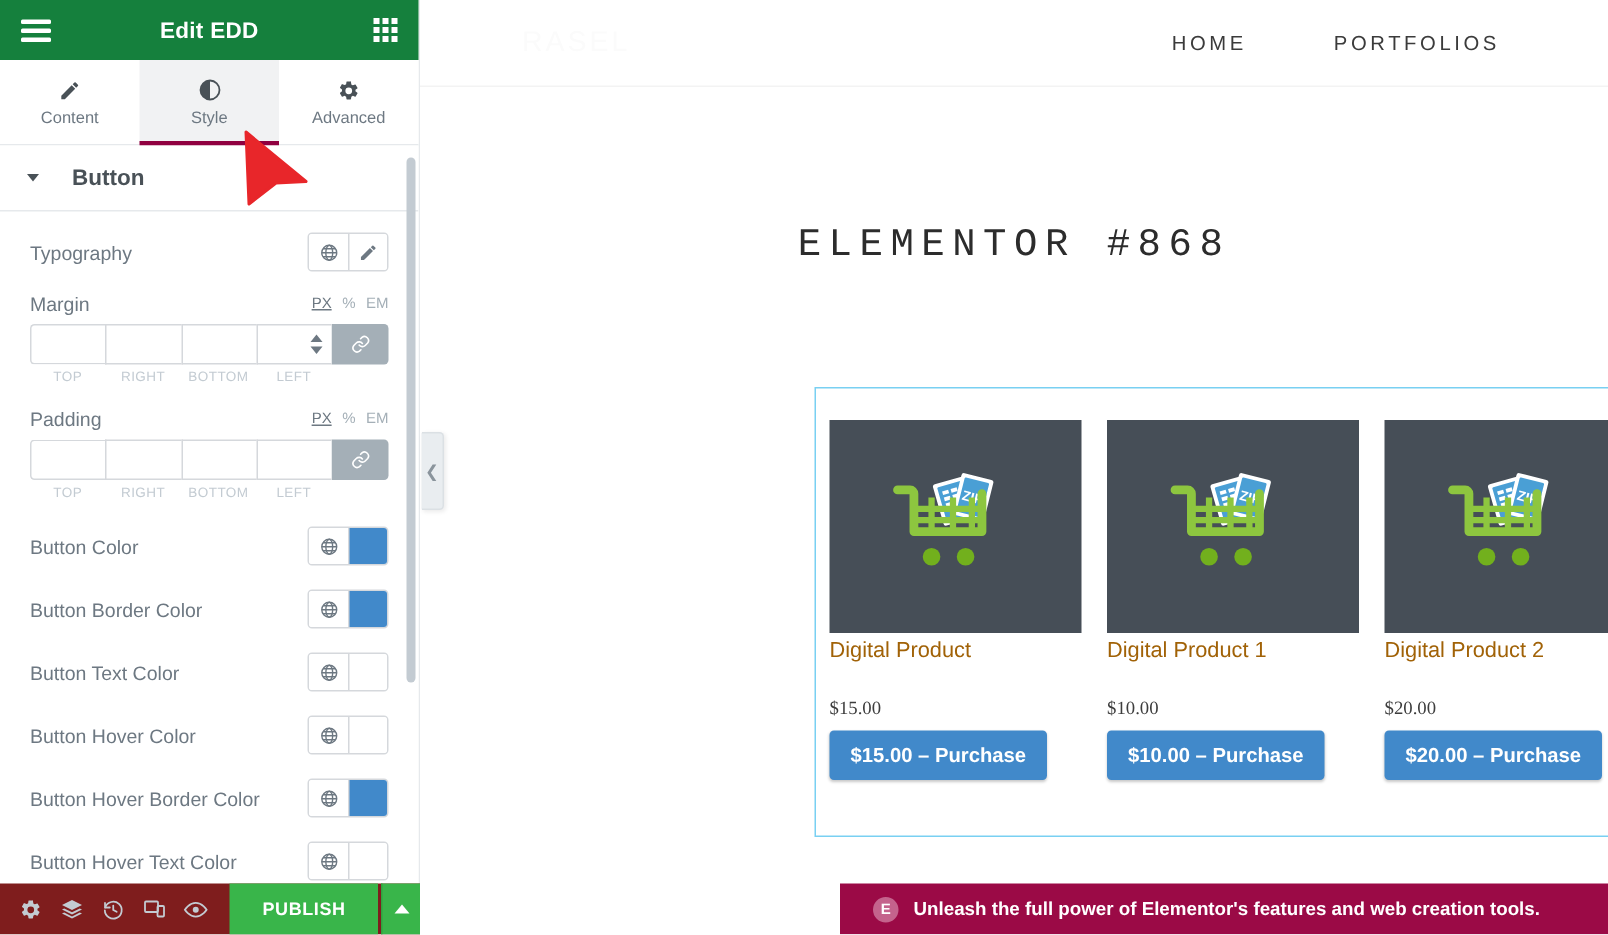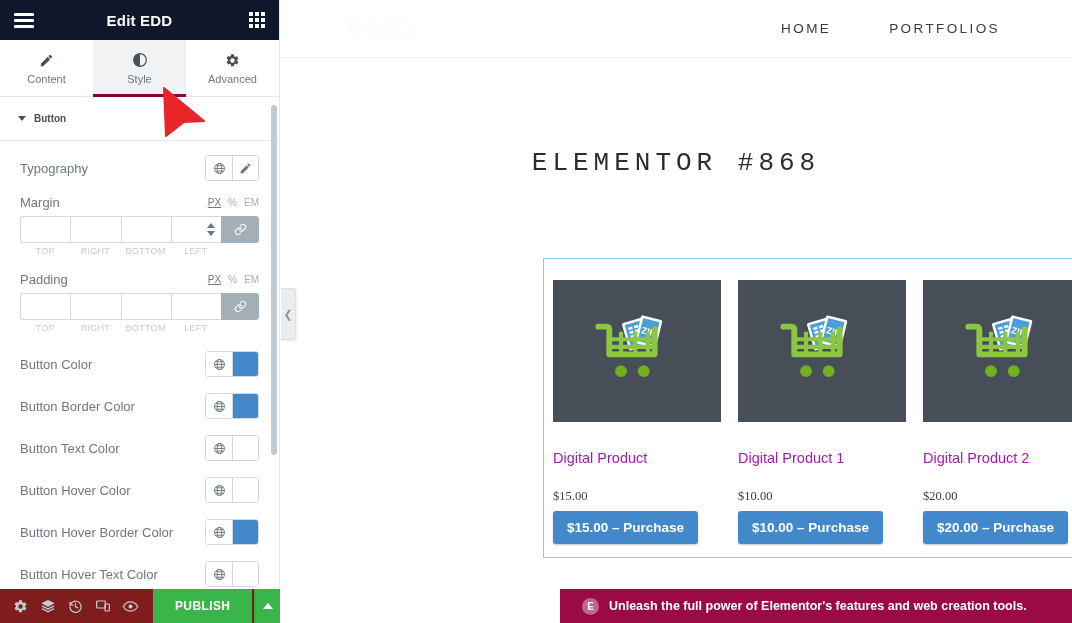--- a/index.html
+++ b/index.html
@@ -11,21 +11,21 @@
   .screen { position: relative; width: 1072px; height: 623px; overflow: hidden; }
 
   
   .panel {
     position: absolute; left: 0; top: 0;
     width: 280px; height: 623px;
     background: #fff;
     border-right: 1px solid #e6e9ec;
   }
   .panel-header {
-    height: 40px; background: #0f172a;
+    height: 40px; background: #15803d;
     display: flex; align-items: center; justify-content: space-between;
     padding: 0 14px; position: relative;
   }
   .ham { display: flex; flex-direction: column; gap: 3px; cursor: pointer; }
   .ham i { display: block; width: 20px; height: 3px; background: #fff; border-radius: 1px; }
   .panel-title {
     position: absolute; left: 0; right: 0; text-align: center;
     color: #fff; font-size: 15px; font-weight: bold; letter-spacing: .2px;
     pointer-events: none;
   }
@@ -44,24 +44,24 @@
     height: 3px; background: #900040;
   }
   .tab .ic { height: 18px; display: flex; align-items: center; color: #495157; }
   .tab .lbl { line-height: 1; }
 
   .panel-body {
     position: absolute; top: 97px; left: 0; right: 0; bottom: 34px;
     overflow: hidden; background: #fff;
   }
   .section-head {
-    display: flex; align-items: center; gap: 8px;
+    display: flex; align-items: center; gap: 22px;
     height: 44px; padding: 0 20px 0 18px;
     border-bottom: 1px solid #e6e9ec;
-    font-size: 10px; font-weight: bold; color: #495157;
+    font-size: 15px; font-weight: bold; color: #495157;
     cursor: pointer;
   }
   .caret-down {
     width: 0; height: 0; border-left: 4.5px solid transparent;
     border-right: 4.5px solid transparent; border-top: 5.5px solid #495157;
   }
 
   .controls { padding: 14px 20px 20px 20px; }
   .ctrl-row { display: flex; align-items: center; justify-content: space-between; margin-bottom: 14px; }
   .ctrl-label { font-size: 13px; color: #6d7882; }
@@ -167,21 +167,21 @@
     position: absolute; left: 263px; top: 258px; right: -50px; height: 300px;
     border: 1px solid #79d0f2; background: #fff;
   }
   .cards { display: flex; gap: 17px; padding: 21px 0 0 9px; }
   .card { width: 168px; }
   .thumb {
     width: 168px; height: 142px; background: #464e57;
     display: flex; align-items: center; justify-content: center;
   }
   .cart-svg { width: 84px; height: 78px; display: block; }
-  .card-name { font-size: 14.5px; color: #a21caf; margin-top: 28px; line-height: 1.2; }
+  .card-name { font-size: 14.5px; color: #a16207; margin-top: 4px; line-height: 1.2; }
   .card-price {
     font-family: "Liberation Serif", serif; font-size: 12.5px;
     color: #3d3d3d; margin-top: 22px;
   }
   .buy-btn {
     display: inline-block; margin-top: 7px; background: #4189ca; color: #fff;
     font-size: 13.5px; font-weight: bold; padding: 9px 14px; border-radius: 3px;
     cursor: pointer; white-space: nowrap; box-shadow: 0 1px 2px rgba(0,0,0,.22);
   }
 

